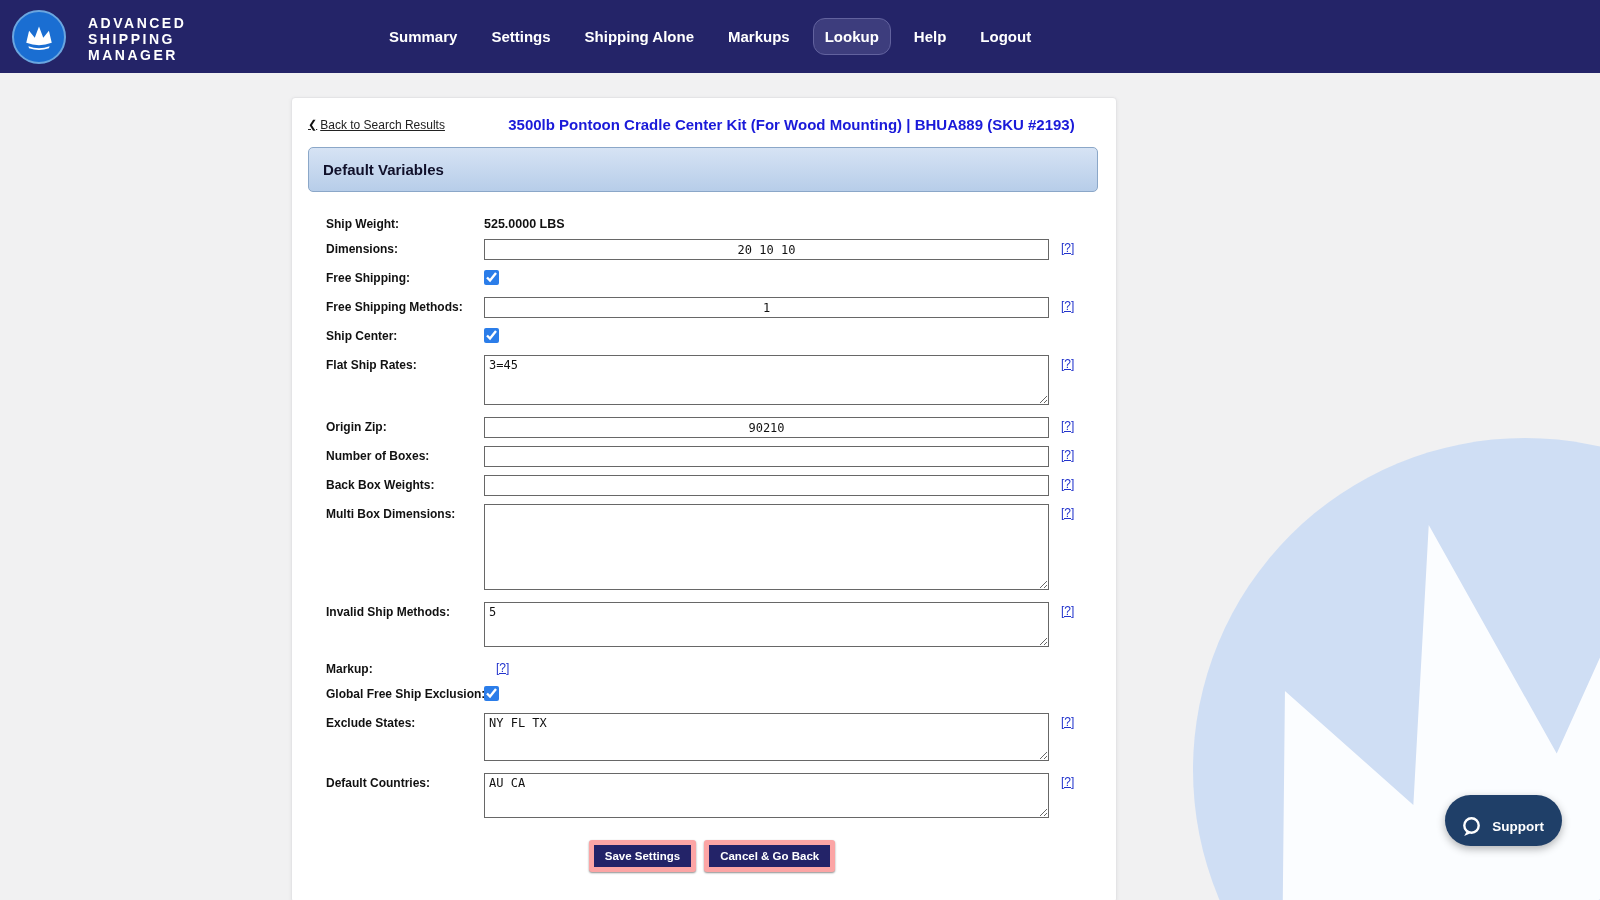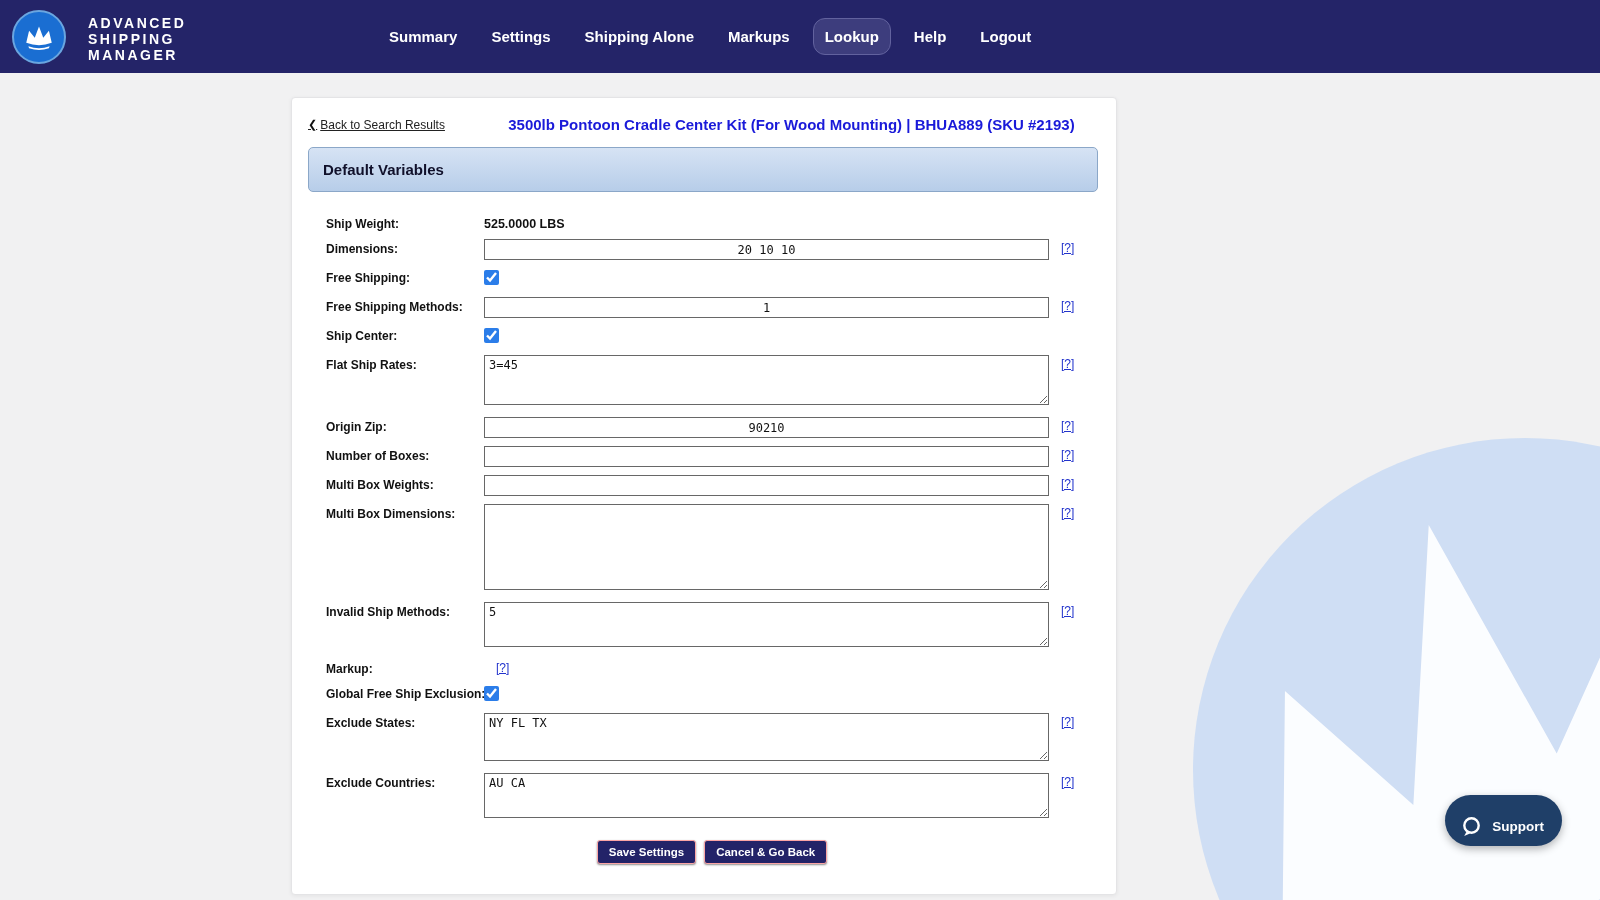--- a/index.html
+++ b/index.html
@@ -87,21 +87,21 @@
   input[type="checkbox"] {
     width:15px; height:15px; margin:2px 0 0 0;
     accent-color:#2b7de9; cursor:pointer;
   }
 
   
   .btn-row { display:flex; justify-content:center; gap:8px; margin:18px 0 24px; }
   .btn {
     background:#232368; color:#fff; font-weight:bold; font-size:11.5px;
     font-family:"Liberation Sans", sans-serif;
-    border:1px solid #fca5a5; border-radius:3px;
+    border:5px solid #fca5a5; border-radius:3px;
     padding:5px 11px; cursor:pointer;
     box-shadow:0 1px 2px rgba(0,0,0,.45);
   }
 
   
   .support {
     position:absolute; right:38px; bottom:54px; z-index:20;
     height:51px; padding:12px 18px 0 14px; border-radius:26px;
     background:#1f3f68; color:#fff;
     display:flex; align-items:center; gap:9px;
@@ -201,21 +201,21 @@
       <div class="fhelp"><a>[?]</a></div>
     </div>
 
     <div class="frow">
       <div class="flabel">Number of Boxes:</div>
       <div class="fctrl"><input type="text" value="" style=""></div>
       <div class="fhelp"><a>[?]</a></div>
     </div>
 
     <div class="frow">
-      <div class="flabel">Multi Box Weights:</div>
+      <div class="flabel">Back Box Weights:</div>
       <div class="fctrl"><input type="text" value="" style=""></div>
       <div class="fhelp"><a>[?]</a></div>
     </div>
 
     <div class="frow">
       <div class="flabel">Multi Box Dimensions:</div>
       <div class="fctrl"><textarea class="ta-big" style=""></textarea></div>
       <div class="fhelp"><a>[?]</a></div>
     </div>
 
@@ -236,21 +236,21 @@
 
     </div>
 
     <div class="frow">
       <div class="flabel">Exclude States:</div>
       <div class="fctrl"><textarea class="ta-states" style="">NY FL TX</textarea></div>
       <div class="fhelp"><a>[?]</a></div>
     </div>
 
     <div class="frow">
-      <div class="flabel">Exclude Countries:</div>
+      <div class="flabel">Default Countries:</div>
       <div class="fctrl"><textarea class="ta-s" style="">AU CA</textarea></div>
       <div class="fhelp"><a>[?]</a></div>
     </div>
 
     <div class="btn-row">
       <button class="btn">Save Settings</button>
       <button class="btn">Cancel &amp; Go Back</button>
     </div>
 
   </div>

